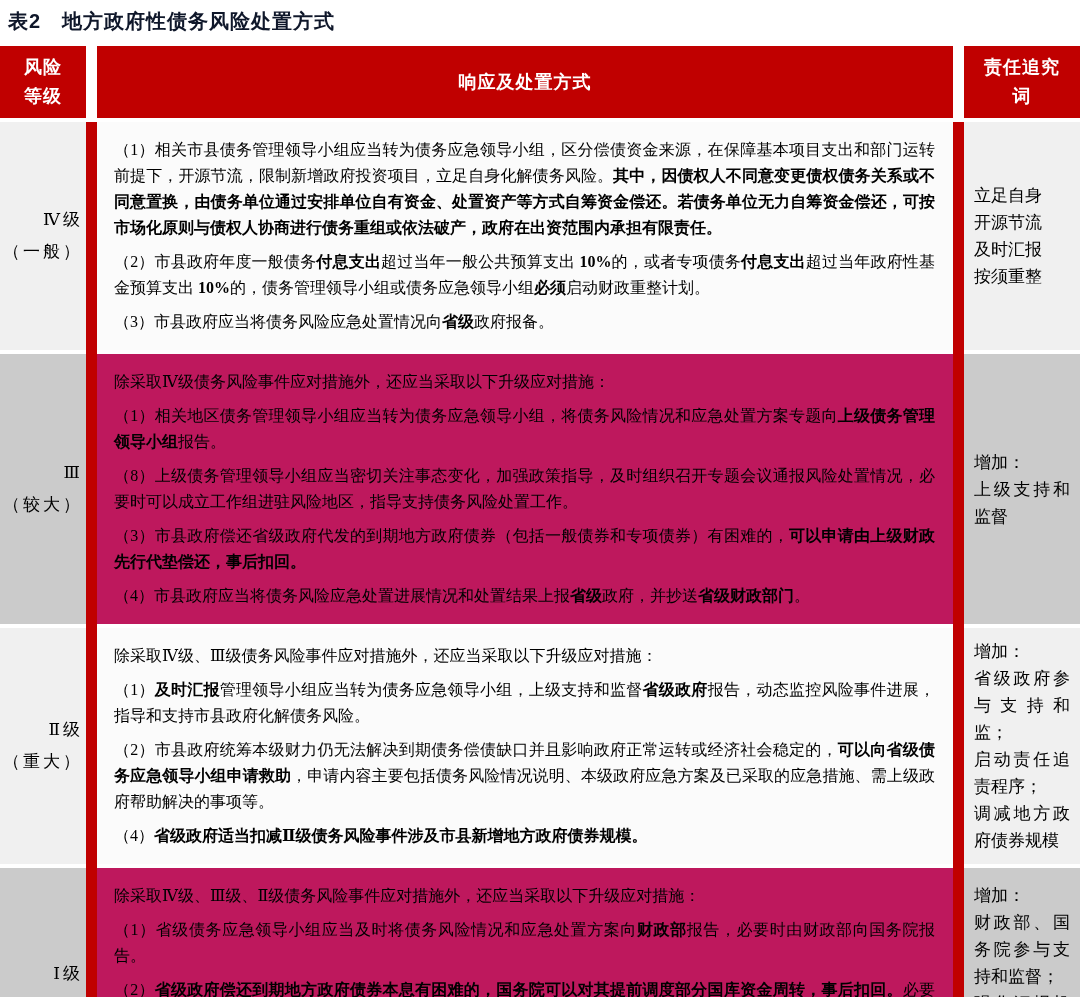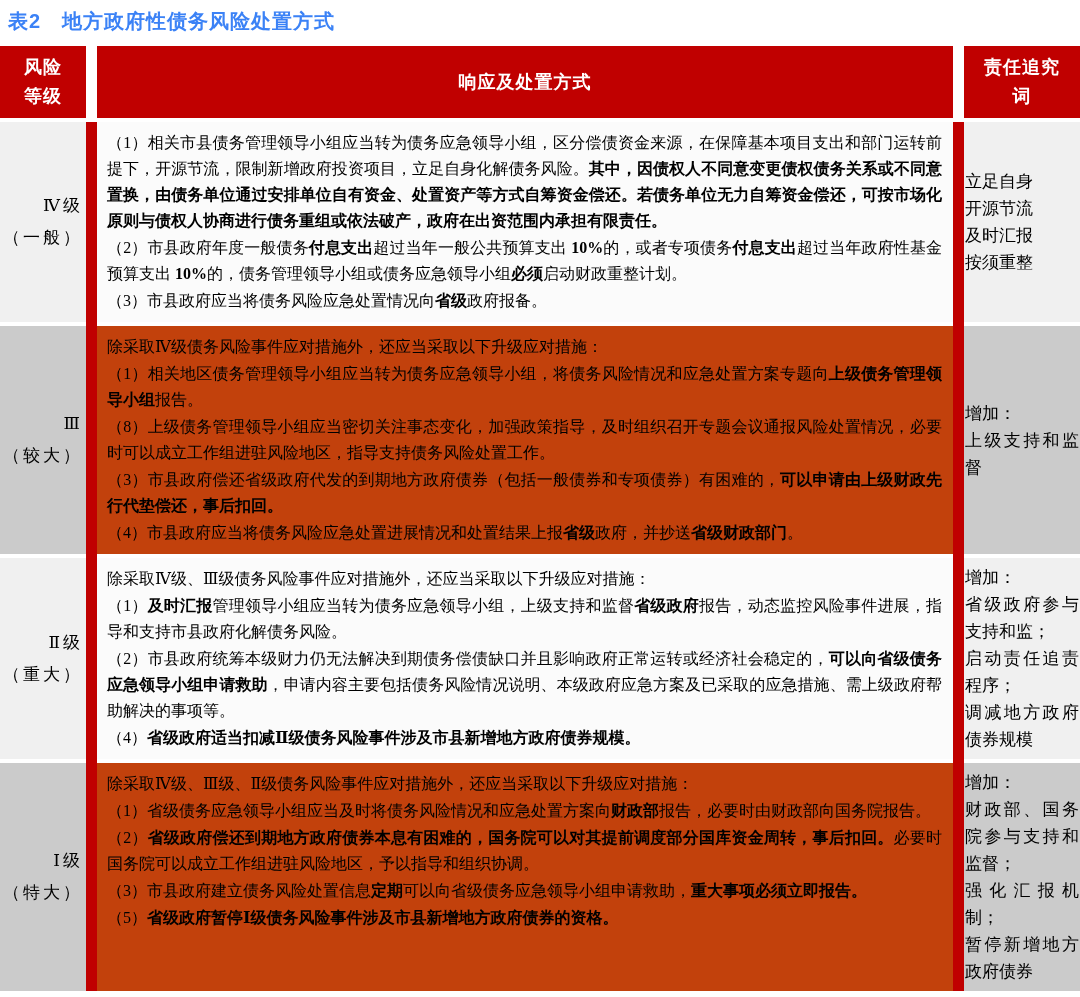--- a/index.html
+++ b/index.html
@@ -4,21 +4,21 @@
 <style>
   html,body{margin:0;padding:0;background:#ffffff;}
   body{
     width:1080px;height:997px;overflow:hidden;
     font-family:"Liberation Serif","DejaVu Serif",serif;
     color:#000;
     -webkit-font-smoothing:antialiased;
   }
   .title{
     font-family:"Liberation Sans","DejaVu Sans",sans-serif;
-    font-weight:700;font-size:20px;color:#3b82f6;
+    font-weight:700;font-size:20px;color:#0f172a;
     padding:8px 6px 11px 8px;letter-spacing:1px;
   }
   .table-wrap{position:relative;width:1080px;}
   .grid-row{display:grid;grid-template-columns:86px 11px 856px 11px 116px;}
   
   .header .hcell{
     background:#c00000;color:#ffffff;
     display:flex;align-items:center;justify-content:center;
     text-align:center;font-weight:700;font-size:18px;line-height:29px;
     white-space:pre-line;height:72px;letter-spacing:1px;
@@ -27,34 +27,34 @@
   
   .vline{position:absolute;top:76px;bottom:0;width:11px;background:#c00000;}
   .vline.left{left:86px;}
   .vline.right{left:953px;}
   
   .brow{margin-top:4px;}
   .brow .gap{background:transparent;}
   .brow.odd  .c1, .brow.odd  .kw{background:#f0f0f0;}
   .brow.odd  .resp{background:#fbfbfb;}
   .brow.even .c1, .brow.even .kw{background:#cbcbcb;}
-  .brow.even .resp{background:#c2410c;}
+  .brow.even .resp{background:#be185d;}
   .c1{
     display:flex;align-items:center;justify-content:center;text-align:right;
     font-size:17px;line-height:32px;letter-spacing:3px;white-space:pre-line;
   }
   .resp{
     padding:7px 10px 7px 9px;font-size:16px;line-height:26px;
     text-align:justify;
   }
-  .resp p{margin:1px;}
+  .resp p{margin:8px;}
   .b{font-weight:700;}
   .kw{
     display:flex;align-items:center;
-    padding:6px 1px;font-size:17px;line-height:27px;
+    padding:6px 10px;font-size:17px;line-height:27px;
   }
   .kw-text{white-space:pre-line;text-align:justify;width:100%;}
 </style>
 </head>
 <body>
 
 <div class="title">表2　地方政府性债务风险处置方式</div>
 
 <div class="table-wrap">
   <div class="grid-row header">

